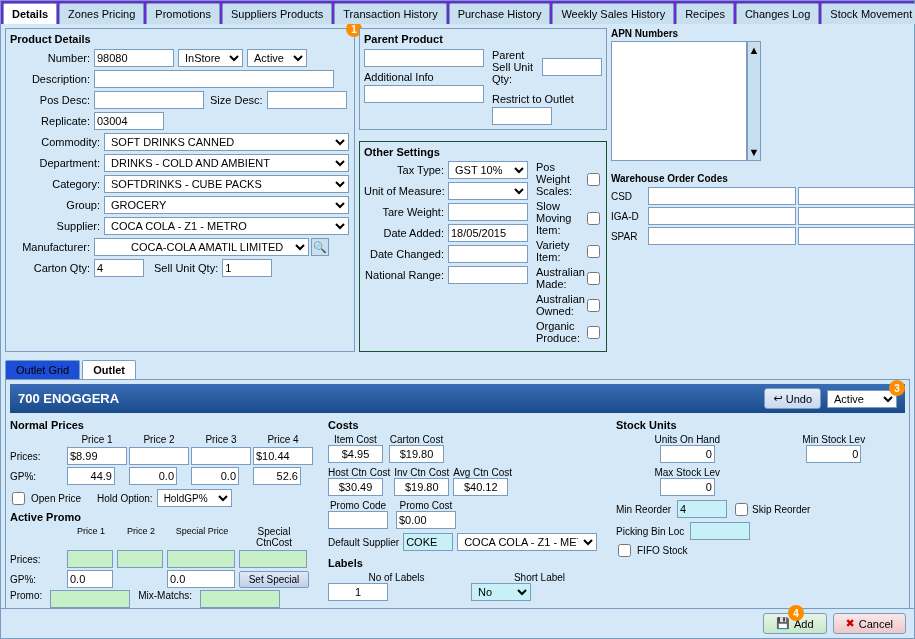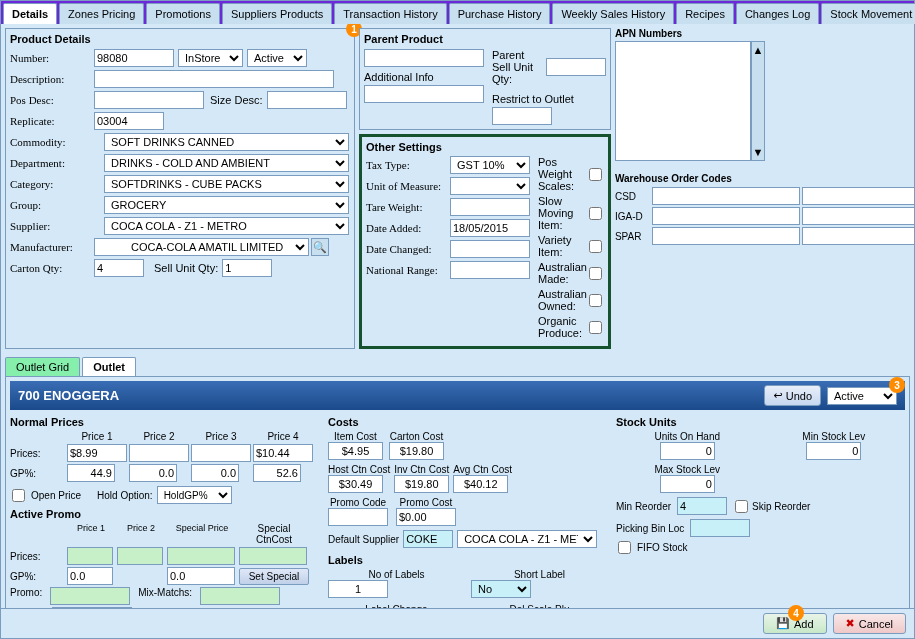--- a/index.html
+++ b/index.html
@@ -16,48 +16,48 @@
     .content { flex: 1; padding: 4px; display: flex; flex-direction: column; gap: 4px; overflow: hidden; }
     
     
     .top-section { display: flex; gap: 4px; }
     
     
     .product-details { background: #d4e8f7; border: 1px solid #7a9cbf; padding: 4px; flex: 0 0 350px; position: relative; }
     .section-title { font-weight: bold; font-size: 11px; margin-bottom: 4px; }
     
     .field-row { display: flex; align-items: center; margin-bottom: 3px; }
-    .field-label { width: 80px; text-align: left; margin-right: 4px; color: #000; white-space: nowrap; font-family: Liberation Serif, serif; }
+    .field-label { width: 80px; text-align: right; margin-right: 4px; color: #000; white-space: nowrap; }
     
     input[type="text"], input[type="number"] { border: 1px solid #7a9cbf; background: #fff; padding: 1px 2px; height: 18px; }
     select { border: 1px solid #7a9cbf; background: #fff; padding: 1px 2px; height: 18px; }
     
     .number-input { width: 80px; }
     .inline-select { width: 65px; margin-left: 4px; }
     .inline-select2 { width: 60px; margin-left: 4px; }
     
     
     .parent-product { background: #d4e8f7; border: 1px solid #7a9cbf; padding: 4px; flex: 1; position: relative; }
     .badge { position: absolute; top: -8px; right: -8px; background: #ff8c00; color: #fff; border-radius: 50%; width: 16px; height: 16px; display: flex; align-items: center; justify-content: center; font-weight: bold; font-size: 10px; }
     
     
     .dropdown-row { display: flex; align-items: center; margin-bottom: 3px; }
     .dropdown-row .field-label { width: 90px; }
     .full-dropdown { width: 245px; }
     
     
-    .other-settings { border: 3px solid #14532d; padding: 4px; margin-top: 0; }
+    .other-settings { border: 1px solid #14532d; padding: 4px; margin-top: 7px; }
     .other-settings-title { font-weight: bold; margin-bottom: 3px; }
     
     
     input[type="checkbox"] { margin: 0 2px; }
     
     
     .outlet-tabs { display: flex; margin-top: 4px; }
-    .outlet-tab { padding: 3px 10px; background: #86efac; border: 1px solid #7a9cbf; border-bottom: none; cursor: pointer; margin-right: 2px; border-radius: 2px 2px 0 0; }
+    .outlet-tab { padding: 3px 10px; background: #1d4ed8; border: 1px solid #7a9cbf; border-bottom: none; cursor: pointer; margin-right: 2px; border-radius: 2px 2px 0 0; }
     .outlet-tab.active { background: #fff; font-weight: bold; }
     
     .outlet-content { background: #d4e8f7; border: 1px solid #7a9cbf; padding: 4px; flex: 1; }
     
     .outlet-header { background: linear-gradient(to bottom, #3a6db5, #1a4a8a); color: #fff; padding: 4px 8px; display: flex; justify-content: space-between; align-items: center; margin-bottom: 6px; position: relative; }
     .outlet-title { font-weight: bold; font-size: 13px; }
     
     .outlet-body { display: flex; gap: 8px; }
     
     

